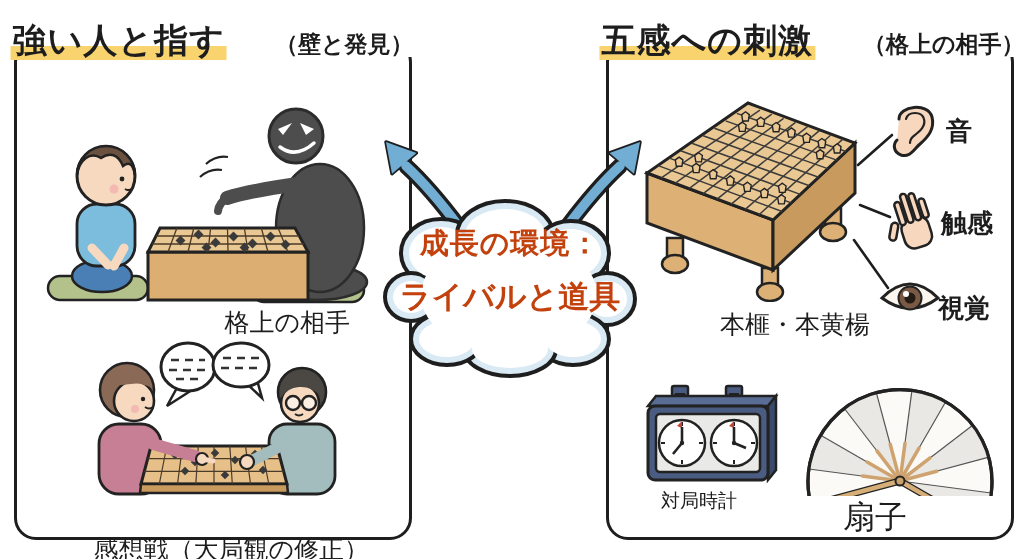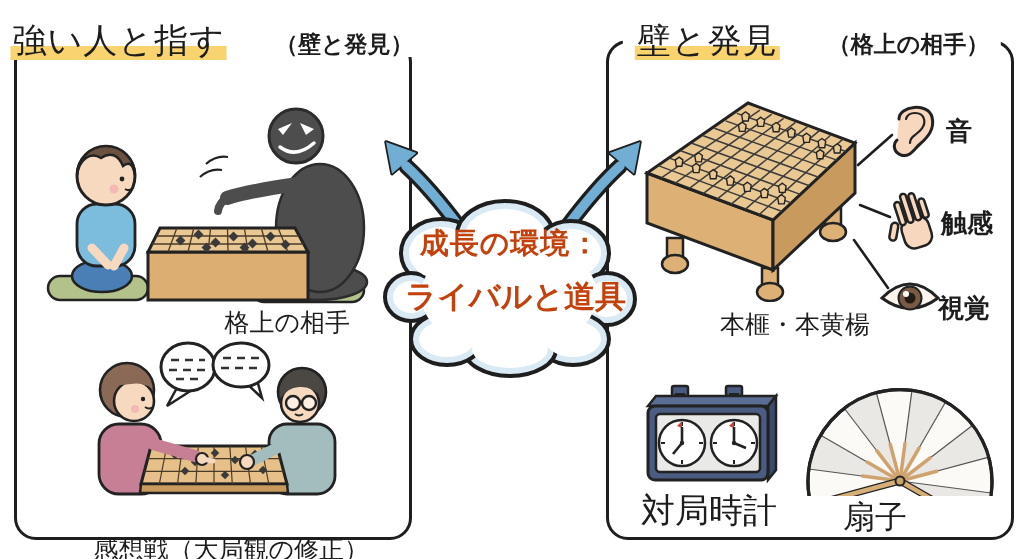--- a/index.html
+++ b/index.html
@@ -12,48 +12,48 @@
     position:absolute;top:40px;height:494px;
     border:3.5px solid #1e1e1e;border-radius:22px;background:transparent;
   }
   #left-panel{left:14px;width:392px;}
   #right-panel{left:606px;width:402px;}
   .panel-title{
     position:absolute;transform:translate(-50%,-50%);top:0;
     background:#ffffff;padding:0 12px;white-space:nowrap;line-height:1;
   }
   .panel-title .main{
-    font-size:34px;font-weight:400;letter-spacing:1px;
+    font-size:34px;font-weight:700;letter-spacing:1px;
     background:linear-gradient(transparent 62%, #f8d36e 62%, #f8d36e 96%, transparent 96%);
     padding:0 2px 3px 2px;
   }
   .panel-title .note{font-size:23px;font-weight:700;letter-spacing:0;margin-left:48px;}
   .caption{position:absolute;font-weight:400;font-size:25px;text-align:right;color:#1d1d1d;white-space:nowrap;}
   .sense-label{position:absolute;font-weight:700;font-size:26px;color:#1d1d1d;white-space:nowrap;}
   #cloud-text{
     position:absolute;left:394px;top:224px;width:232px;text-align:center;
     font-weight:700;color:#c2410c;
   }
   #cloud-text .l1{font-size:29px;letter-spacing:1px;}
-  #cloud-text .l2{font-size:31px;margin-top:12px;letter-spacing:0;text-align:right;}
+  #cloud-text .l2{font-size:31px;margin-top:12px;letter-spacing:0;}
   svg{position:absolute;display:block;}
 </style>
 </head>
 <body>
 
 <div id="canvas">
 
   <div class="panel" id="left-panel"></div>
   <div class="panel" id="right-panel"></div>
 
   <div class="panel-title" style="left:212px;top:40px;">
     <span class="main">強い人と指す</span><span class="note">（壁と発見）</span>
   </div>
   <div class="panel-title" style="left:812px;top:40px;">
-    <span class="main">壁と発見</span><span class="note">（格上の相手）</span>
+    <span class="main">五感への刺激</span><span class="note">（格上の相手）</span>
   </div>
 
   <svg style="left:368px;top:128px;" width="290" height="105" viewBox="0 0 290 105">
     <g>
       <path d="M 92,100 Q 62,60 38,38" fill="none" stroke="#1e1e1e" stroke-width="16" stroke-linecap="round"></path>
       <polygon points="18,14 48.4,24.9 24,45.7" fill="#72aed3" stroke="#1e1e1e" stroke-width="3.5" stroke-linejoin="round"></polygon>
       <path d="M 92,100 Q 62,60 38,38" fill="none" stroke="#72aed3" stroke-width="9.5" stroke-linecap="round"></path>
       <polygon points="18,14 48.4,24.9 24,45.7" fill="#72aed3"></polygon>
     </g>
     <g>
@@ -345,21 +345,21 @@
           <line x1="117" y1="63" x2="113" y2="63"></line>
         <line x1="96" y1="80" x2="96" y2="84"></line>
           <line x1="75" y1="63" x2="79" y2="63"></line>
       </g>
       <polygon points="91,46 96,41 96,48" fill="#c44336"></polygon>
       <line x1="96" y1="63" x2="96" y2="47" stroke="#222" stroke-width="2.6"></line>
       <line x1="96" y1="63" x2="108" y2="68" stroke="#222" stroke-width="2.6"></line>
       <circle cx="96" cy="63" r="2.2" fill="#222"></circle>
     </g>
   </svg>
-  <div class="caption" style="left:625px;top:488px;width:112px;font-size:34px;margin-left:16px;">対局時計</div>
+  <div class="caption" style="left:625px;top:488px;width:112px;font-size:19px;">対局時計</div>
 
   <svg style="left:790px;top:378px;" width="220" height="118" viewBox="0 0 220 118">
     <path d="M 110,103 L 21,127 A 92,92 0 1 1 190,149 Z" fill="#fbfaf6" stroke="#222" stroke-width="3.2" stroke-linejoin="round"></path>
     <g fill="#e9e8e4">
       <polygon points="110,103 18.8,91 30.3,57"></polygon>
       <polygon points="110,103 54,30 86.2,14.2"></polygon>
       <polygon points="110,103 122,11.8 156,23.3"></polygon>
       <polygon points="110,103 183,47 198.9,79.2"></polygon>
       <polygon points="110,103 201.2,115 189.7,149"></polygon>
     </g>

